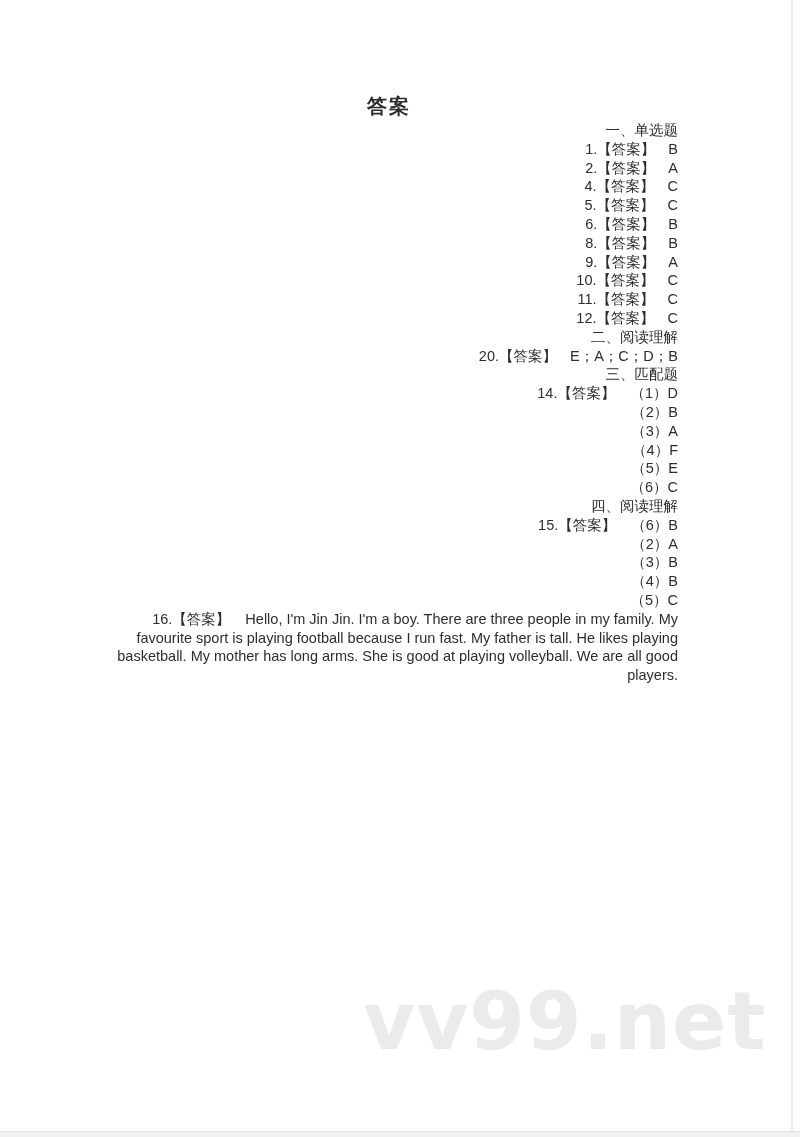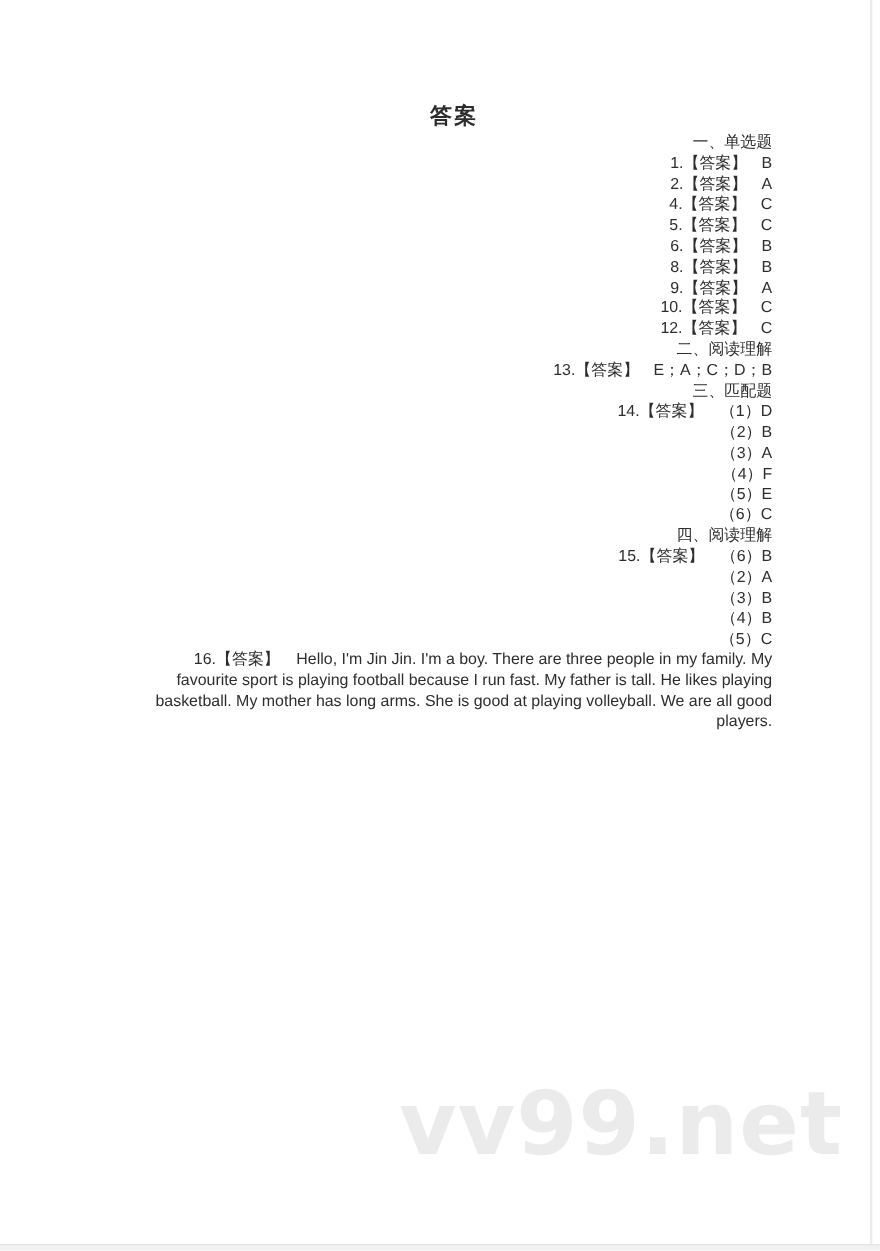--- a/index.html
+++ b/index.html
@@ -7,21 +7,21 @@
     position: relative;
     width: 800px;
     height: 1137px;
     background: #ffffff;
     overflow: hidden;
     font-family: "Liberation Sans", "DejaVu Sans", sans-serif;
     color: #2d2d2d;
   }
   .content {
     position: absolute;
-    left: 124px;
+    left: 100px;
     top: 0;
     width: 578px;
   }
   .title {
     margin: 95px 0 0 0;
     font-size: 20px;
     line-height: 22px;
     font-weight: 700;
     text-align: center;
     letter-spacing: 2px;
@@ -77,23 +77,24 @@
     <div class="rows">
       <p class="row header">一、单选题</p>
       <p class="row"><span class="num">1.</span><span class="label">【答案】</span><span class="ans">B</span></p>
       <p class="row"><span class="num">2.</span><span class="label">【答案】</span><span class="ans">A</span></p>
       <p class="row"><span class="num">4.</span><span class="label">【答案】</span><span class="ans">C</span></p>
       <p class="row"><span class="num">5.</span><span class="label">【答案】</span><span class="ans">C</span></p>
       <p class="row"><span class="num">6.</span><span class="label">【答案】</span><span class="ans">B</span></p>
       <p class="row"><span class="num">8.</span><span class="label">【答案】</span><span class="ans">B</span></p>
       <p class="row"><span class="num">9.</span><span class="label">【答案】</span><span class="ans">A</span></p>
       <p class="row"><span class="num">10.</span><span class="label">【答案】</span><span class="ans">C</span></p>
+      <p class="row"><span class="num">11.</span><span class="label">【答案】</span><span class="ans">C</span></p>
       <p class="row"><span class="num">12.</span><span class="label">【答案】</span><span class="ans">C</span></p>
       <p class="row header">二、阅读理解</p>
-      <p class="row"><span class="num">13.</span><span class="label">【答案】</span><span class="ans">E；A；C；D；B</span></p>
+      <p class="row"><span class="num">20.</span><span class="label">【答案】</span><span class="ans">E；A；C；D；B</span></p>
       <p class="row header">三、匹配题</p>
       <p class="row"><span class="num">14.</span><span class="label">【答案】</span><span class="ans ans-wide">（1）D</span></p>
       <p class="row sub">（2）B</p>
       <p class="row sub">（3）A</p>
       <p class="row sub">（4）F</p>
       <p class="row sub">（5）E</p>
       <p class="row sub">（6）C</p>
       <p class="row header">四、阅读理解</p>
       <p class="row"><span class="num">15.</span><span class="label">【答案】</span><span class="ans ans-wide">（6）B</span></p>
       <p class="row sub">（2）A</p>

